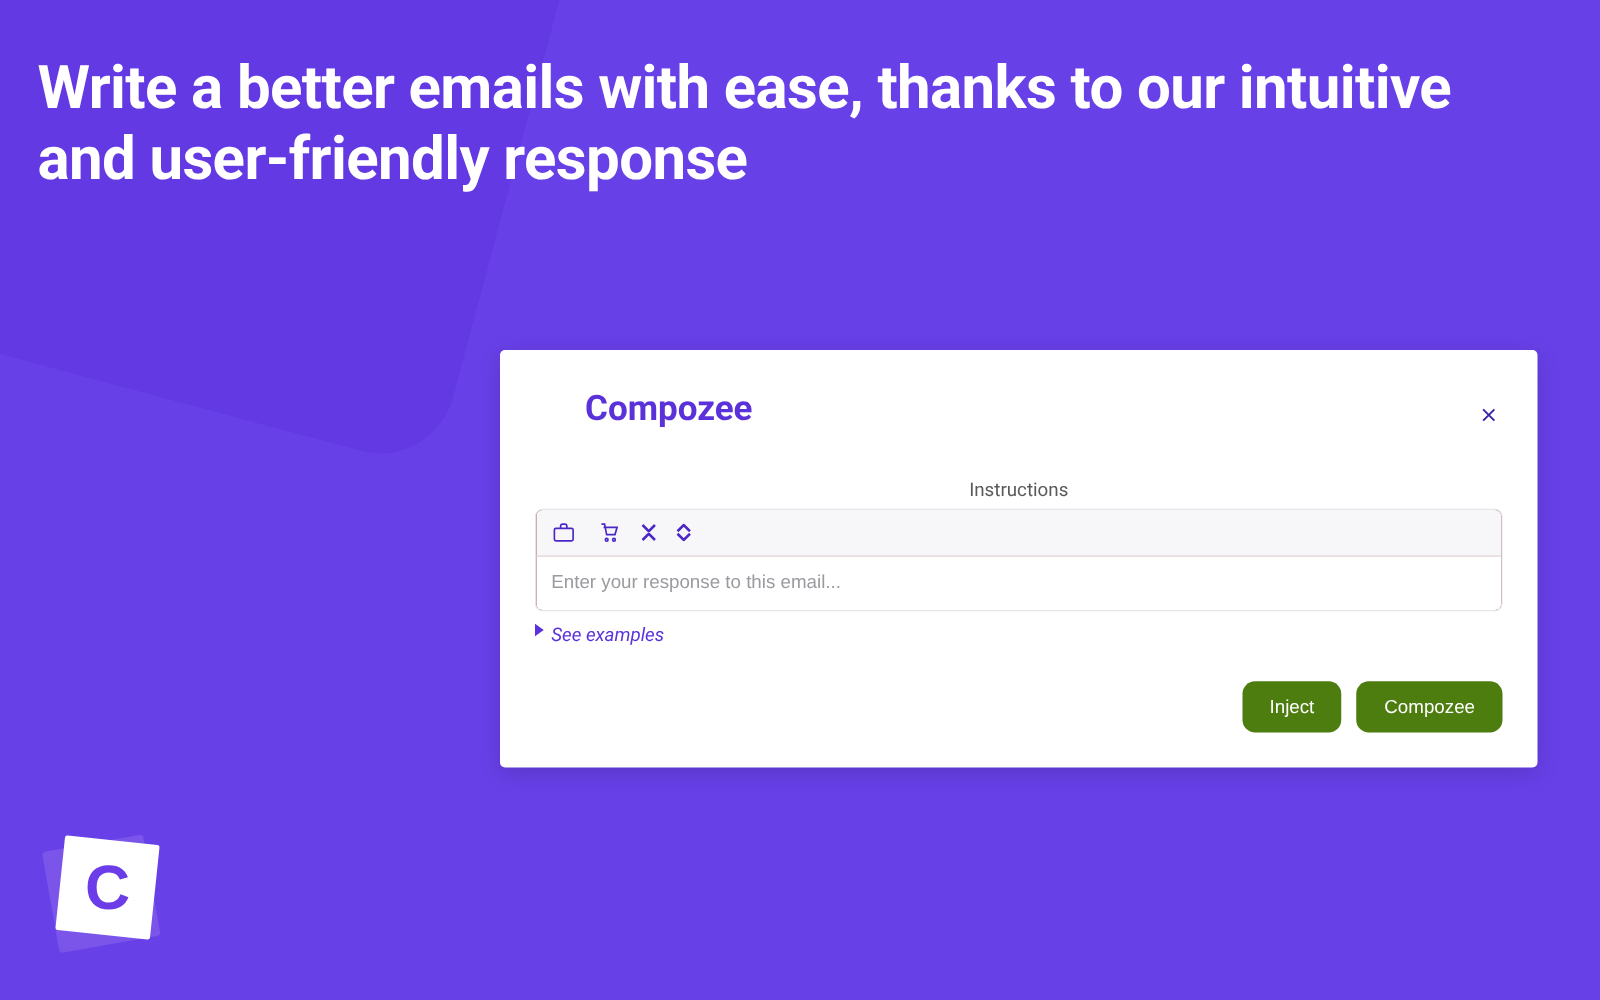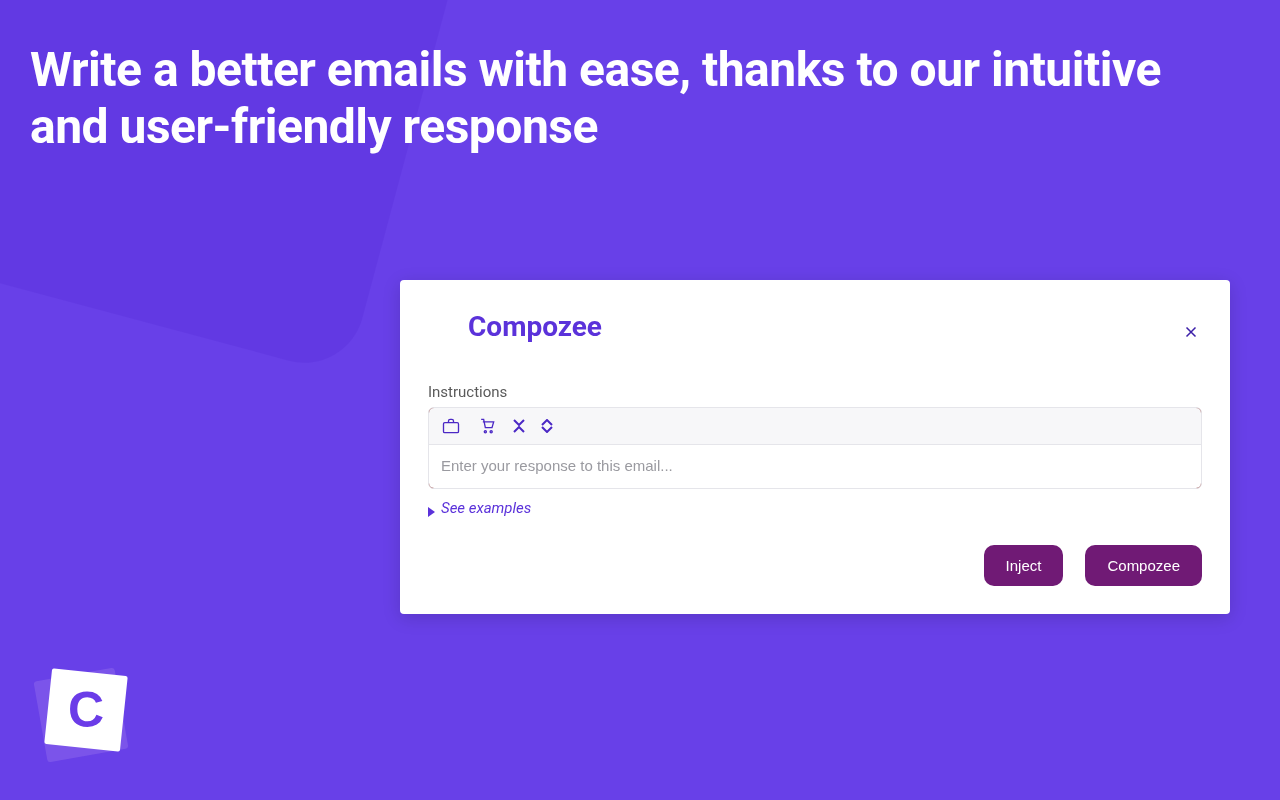--- a/index.html
+++ b/index.html
@@ -53,20 +53,21 @@
     width: 22px; height: 22px;
     display: flex; align-items: center; justify-content: center;
     cursor: pointer;
     color: #3b1fa8;
   }
   .close-btn svg { width: 18px; height: 18px; stroke: currentColor; stroke-width: 2; }
   .section-label {
     color: #5a5a5a;
     font-size: 15px;
     margin-bottom: 6px;
+    text-align: center;
   }
   .input-wrap {
     border: 1px solid #e5e5ea;
     border-radius: 6px;
     overflow: hidden;
     background: #7f1d1d;
   }
   .toolbar {
     display: flex;
     align-items: center;
@@ -84,21 +85,21 @@
     border: none;
     outline: none;
     padding: 12px 12px 14px 12px;
     font-size: 15px;
     color: #333;
     background: #fff;
   }
   .response-input::placeholder { color: #9a9aa0; }
   .examples-row {
     display: flex;
-    align-items: flex-end;
+    align-items: flex-start;
     gap: 6px;
     margin-top: 10px;
     cursor: pointer;
   }
   .examples-row .tri {
     width: 0; height: 0;
     border-top: 5px solid transparent;
     border-bottom: 5px solid transparent;
     border-left: 7px solid #5b32da;
   }
@@ -107,28 +108,27 @@
     font-style: italic;
     font-size: 15px;
   }
   .actions {
     display: flex;
     justify-content: flex-end;
     gap: 12px;
     margin-top: 28px;
   }
   .btn {
-    background: #701a75;
+    background: #4d7c0f;
     color: #fff;
     border: none;
     border-radius: 10px;
     padding: 12px 22px;
     font-size: 15px;
     cursor: pointer;
-    margin-left: 10px;
   }
   .logo-corner {
     position: absolute;
     left: 34px; bottom: 36px;
     width: 100px; height: 100px;
   }
   .logo-back {
     position: absolute;
     width: 82px; height: 82px;
     background: #7d57ea;

